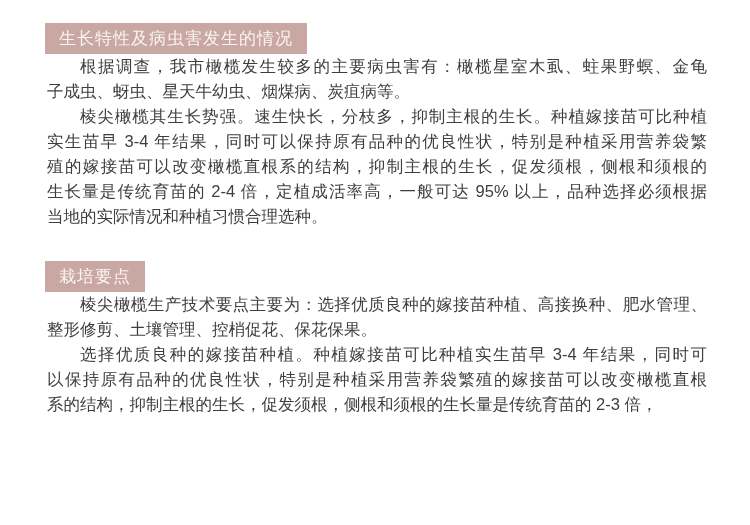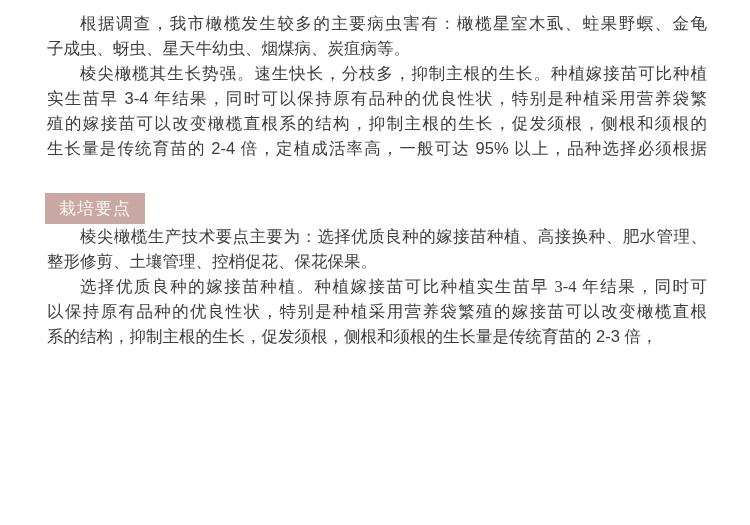--- a/index.html
+++ b/index.html
@@ -46,38 +46,39 @@
     line-height: 25px;
     text-align: justify;
     white-space: normal;
     overflow: hidden;
   }
   .line.fill {
     text-align-last: justify;
   }
   .line.first {
     text-indent: 2em;
-    font-family: Liberation Serif, serif;
   }
 </style>
 </head>
 <body>
 
 <div class="page">
   <div>
       <div class="section">
+        <div class="badge-row"><span class="badge">生长特性及病虫害发生的情况</span></div>
         <div class="para">
           <div class="line first fill">根据调查，我市橄榄发生较多的主要病虫害有：橄榄星室木虱、蛀果野螟、金龟</div>
           <div class="line">子成虫、蚜虫、星天牛幼虫、烟煤病、炭疽病等。</div>
         </div>
         <div class="para">
           <div class="line first fill">棱尖橄榄其生长势强。速生快长，分枝多，抑制主根的生长。种植嫁接苗可比种植</div>
           <div class="line fill">实生苗早 3-4 年结果，同时可以保持原有品种的优良性状，特别是种植采用营养袋繁</div>
           <div class="line fill">殖的嫁接苗可以改变橄榄直根系的结构，抑制主根的生长，促发须根，侧根和须根的</div>
           <div class="line fill">生长量是传统育苗的 2-4 倍，定植成活率高，一般可达 95% 以上，品种选择必须根据</div>
+          <div class="line">当地的实际情况和种植习惯合理选种。</div>
         </div>
       </div>
       <div class="section">
         <div class="badge-row"><span class="badge">栽培要点</span></div>
         <div class="para">
           <div class="line first fill">棱尖橄榄生产技术要点主要为：选择优质良种的嫁接苗种植、高接换种、肥水管理、</div>
           <div class="line">整形修剪、土壤管理、控梢促花、保花保果。</div>
         </div>
         <div class="para">
           <div class="line first fill">选择优质良种的嫁接苗种植。种植嫁接苗可比种植实生苗早 3-4 年结果，同时可</div>

